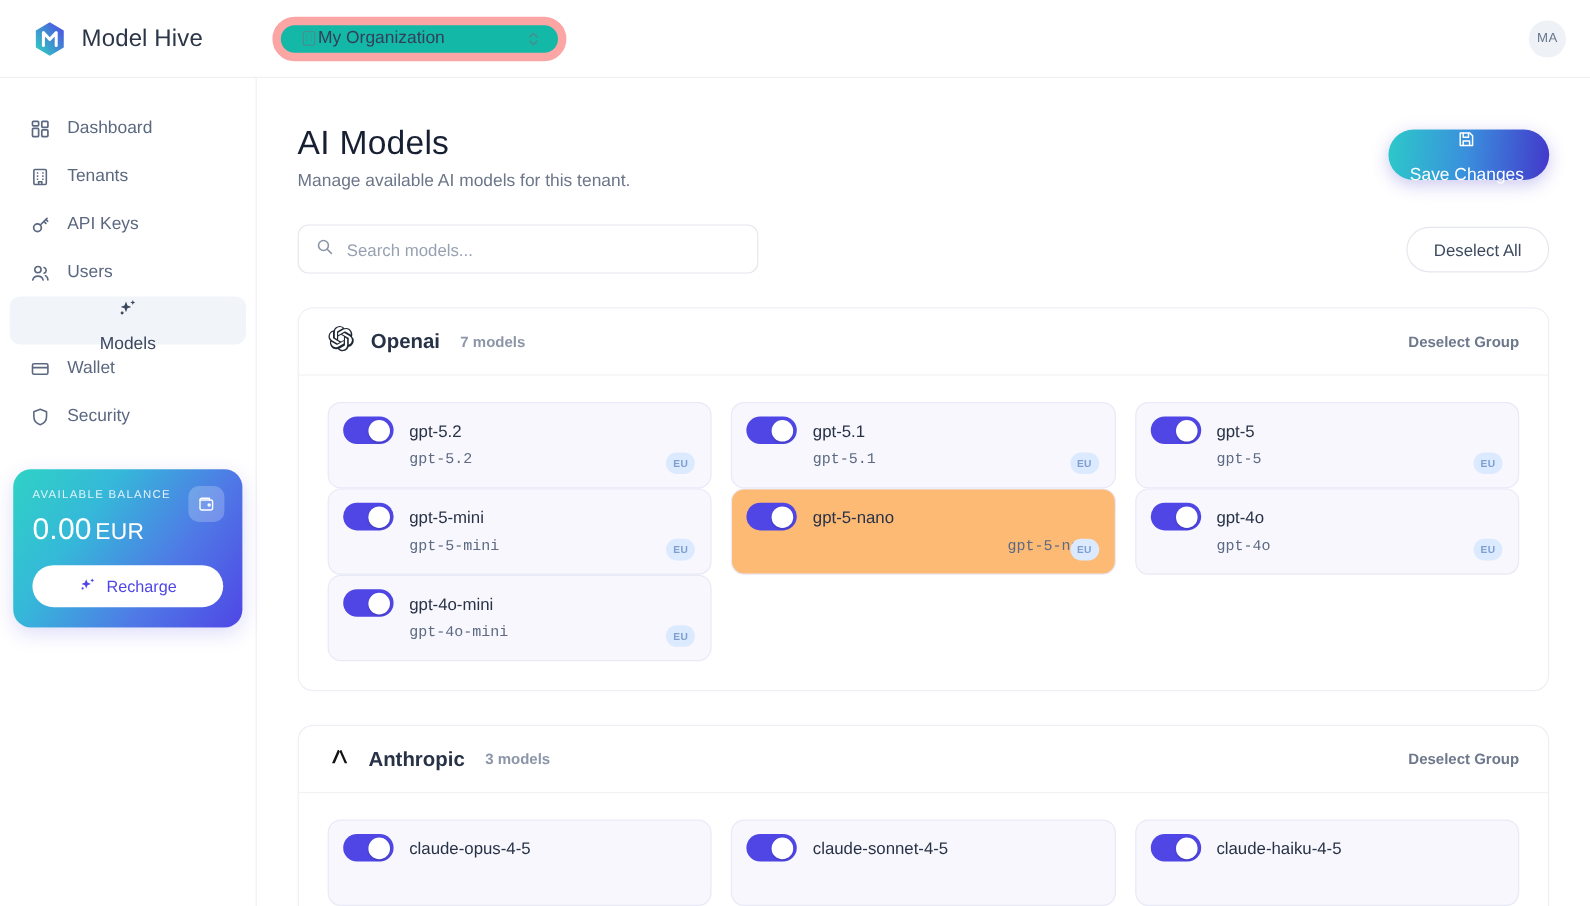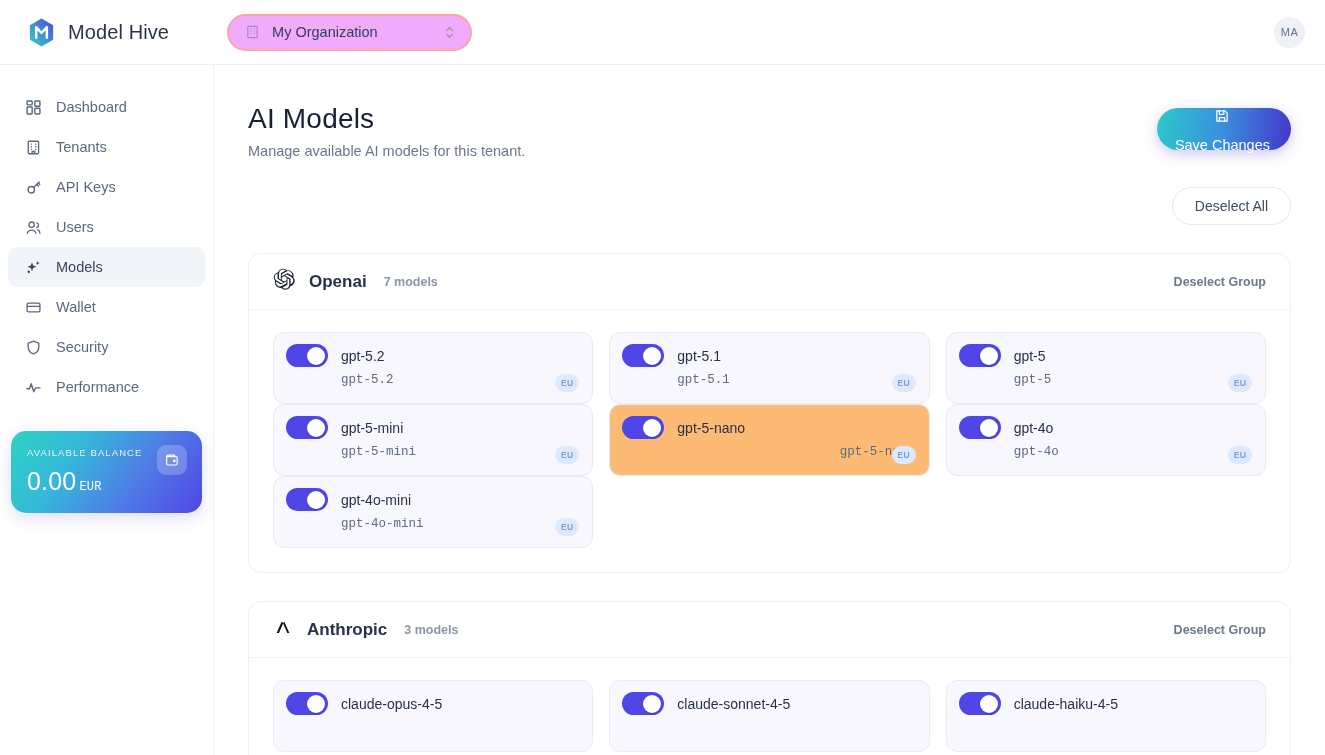--- a/index.html
+++ b/index.html
@@ -20,23 +20,23 @@
     background: #fff;
     padding: 0 20px 0 26px;
   }
   .brand { display: flex; align-items: center; gap: 11px; }
   .logo-hex { width: 31px; height: 31px; position: relative; display: block; }
   .brand-name { font-size: 20px; color: #2b3648; letter-spacing: .1px; }
 
   .org-select {
     margin-left: 58px;
     width: 245px; height: 37px;
-    border: 2px solid #fca5a5; border-radius: 19px;
-    background: #f0abfc;
-    display: flex; align-items: center; gap: 12px;
+    border: 7px solid #fca5a5; border-radius: 19px;
+    background: #14b8a6;
+    display: flex; align-items: center; 
     padding: 0 14px 0 16px;
     cursor: pointer;
   }
   .org-label { font-size: 14.5px; color: #33405a; flex: 1; }
   .icon-building { width: 15px; height: 16px; opacity: .55; }
   .icon-updown { width: 13px; height: 15px; opacity: .5; }
 
   .avatar {
     margin-left: auto;
     width: 31px; height: 31px; border-radius: 50%;
@@ -55,35 +55,35 @@
     padding-top: 22px;
     display: flex; flex-direction: column;
     position: relative;
   }
   .nav-item {
     height: 40px; display: flex; align-items: center; gap: 14px;
     padding: 0 16px; margin: 0 8px; border-radius: 9px;
     color: #5b6880; font-size: 14.5px; cursor: pointer;
   }
   .nav-item .ico { width: 18px; height: 18px; display:flex; align-items:center; justify-content:center; flex: 0 0 18px; }
-  .nav-item.active { background: #f1f4f9; color: #3b475e; }
+  .nav-item.active { background: #f1f4f9; color: #3b475e; flex-direction: column; }
 
   
   .balance {
     margin: 24px 11px 0 11px;
     border-radius: 15px;
     background: linear-gradient(125deg, #2fd2c5 0%, #35b8d9 32%, #4f7ae6 66%, #4f46e5 100%);
     padding: 16px 16px 17px 16px;
     position: relative;
     color: #fff;
     box-shadow: 0 5px 16px rgba(79,70,229,.18);
   }
   .bal-label { font-size: 9.5px; letter-spacing: 1.1px; color: #e4f3fb; }
   .bal-amount { margin-top: 9px; font-size: 25px; font-weight: 400; letter-spacing: .2px; }
-  .bal-amount .cur { font-size: 12px; margin-left: 3px; font-family: Liberation Mono, monospace; }
+  .bal-amount .cur { font-size: 19px; margin-left: 3px; }
   .bal-wallet {
     position: absolute; top: 14px; right: 15px;
     width: 30px; height: 30px; border-radius: 9px;
     background: rgba(255,255,255,.22);
     display: flex; align-items: center; justify-content: center;
   }
   .recharge {
     margin-top: 15px; height: 35px; border-radius: 18px;
     background: #fff; color: #4f46e5;
     display: flex; align-items: center; justify-content: center; gap: 8px;
@@ -270,41 +270,43 @@
             <span>Wallet</span>
           </div>
           <div class="nav-item">
             <span class="ico">
               <svg viewBox="0 0 18 18" width="17" height="17" fill="none" stroke="currentColor" stroke-width="1.4" stroke-linejoin="round">
                 <path d="M9 2.2 14.6 4.4v4.2c0 3.4-2.3 6.2-5.6 7.2-3.3-1-5.6-3.8-5.6-7.2V4.4z"></path>
               </svg>
             </span>
             <span>Security</span>
           </div>
-          <div class="nav-item">
-            <span class="ico">
-              <svg viewBox="0 0 18 18" width="17" height="17" fill="none" stroke="currentColor" stroke-width="1.5" stroke-linecap="round" stroke-linejoin="round">
-                <path d="M2 10.4h2.8L6.6 5l2.6 8.4L11.2 9.4h4.6"></path>
-              </svg>
-            </span>
-            <span>Performance</span>
-          </div>
         </div>
 
       <div class="balance">
         <div class="bal-label">AVAILABLE BALANCE</div>
         <div class="bal-amount">
           <span>0.00</span><span class="cur">EUR</span>
         </div>
         <div class="bal-wallet">
           <svg viewBox="0 0 18 18" width="16" height="16" fill="none" stroke="#fff" stroke-width="1.3" stroke-linecap="round" stroke-linejoin="round">
             <path d="M3 5.2h10.2a1.6 1.6 0 0 1 1.6 1.6v6.2a1.6 1.6 0 0 1-1.6 1.6H4.6A1.6 1.6 0 0 1 3 13V5.2z"></path>
             <path d="M3 5.2A1.6 1.6 0 0 1 4.6 3.6h7.2v1.6"></path>
             <circle cx="11.6" cy="10" r="1"></circle>
           </svg>
+        </div>
+        <div class="recharge">
+          <span>
+            <svg viewBox="0 0 18 18" width="15" height="15" fill="#4f46e5">
+              <path d="M7 3.2 8.3 6.6 11.7 7.9 8.3 9.2 7 12.6 5.7 9.2 2.3 7.9 5.7 6.6z"></path>
+              <path d="M13 2.2l.6 1.5 1.5.6-1.5.6-.6 1.5-.6-1.5-1.5-.6 1.5-.6z"></path>
+              <circle cx="3.4" cy="12.4" r="1.1"></circle>
+            </svg>
+          </span>
+          <span>Recharge</span>
         </div>
       </div>
     </div>
 
     <div class="main">
       <div class="page-head">
         <div>
           <div class="page-title">AI Models</div>
           <div class="page-sub">Manage available AI models for this tenant.</div>
         </div>
@@ -313,20 +315,29 @@
             <svg viewBox="0 0 18 18" width="16" height="16" fill="none" stroke="#fff" stroke-width="1.4" stroke-linecap="round" stroke-linejoin="round">
               <path d="M3.2 3.2h9L14.8 5.8v9H3.2z"></path>
               <path d="M6 3.2v4h5v-4M6 14.8v-4h6v4"></path>
             </svg>
           </span>
           <span>Save Changes</span>
         </div>
       </div>
 
       <div class="toolbar">
+        <div class="search">
+          <span>
+            <svg viewBox="0 0 16 16" width="15" height="15" fill="none" stroke="#8b95a7" stroke-width="1.4" stroke-linecap="round">
+              <circle cx="7" cy="7" r="4.4"></circle>
+                <path d="M10.3 10.3 14 14"></path>
+            </svg>
+          </span>
+          <input type="text" placeholder="Search models..." style="">
+        </div>
         <div class="deselect-all">Deselect All</div>
       </div>
 
       <div id="providers">
           <div class="panel">
             <div class="panel-head">
               <span><svg viewBox="0 0 24 24" width="23" height="23" fill="#1f2733">
                   <path d="M21.2 9.8a5.5 5.5 0 0 0-.5-4.5 5.6 5.6 0 0 0-6-2.7A5.6 5.6 0 0 0 5.3 4.4a5.5 5.5 0 0 0-3.7 2.7 5.6 5.6 0 0 0 .7 6.5 5.5 5.5 0 0 0 .5 4.5 5.6 5.6 0 0 0 6 2.7 5.6 5.6 0 0 0 9.4-1.8 5.5 5.5 0 0 0 3.7-2.7 5.6 5.6 0 0 0-.7-6.5zm-8.4 11.7a4.2 4.2 0 0 1-2.7-1l.1-.1 4.5-2.6a.7.7 0 0 0 .4-.6v-6.4l1.9 1.1v5.3a4.2 4.2 0 0 1-4.2 4.3zM3.7 17a4.1 4.1 0 0 1-.5-2.8l.1.1 4.5 2.6a.7.7 0 0 0 .7 0l5.5-3.2v2.2l-4.6 2.7A4.2 4.2 0 0 1 3.7 17zm-1.2-9.6a4.2 4.2 0 0 1 2.2-1.8v5.4a.7.7 0 0 0 .3.6l5.5 3.2-1.9 1.1-4.5-2.6a4.2 4.2 0 0 1-1.6-5.8zm15.6 3.6L12.6 7.8l1.9-1.1 4.5 2.6a4.2 4.2 0 0 1-.6 7.6v-5.4a.7.7 0 0 0-.3-.6zm1.9-2.8-.1-.1-4.5-2.6a.7.7 0 0 0-.7 0L9.2 8.7V6.5l4.6-2.7a4.2 4.2 0 0 1 6.2 4.4zM8.2 12.1l-1.9-1.1V5.7a4.2 4.2 0 0 1 6.9-3.2l-.1.1L8.6 5.2a.7.7 0 0 0-.4.6zm1-2.2L11.7 8.4l2.5 1.5v2.9l-2.5 1.4-2.5-1.4z"></path>
                 </svg></span>
               <span class="prov-name">Openai</span>

